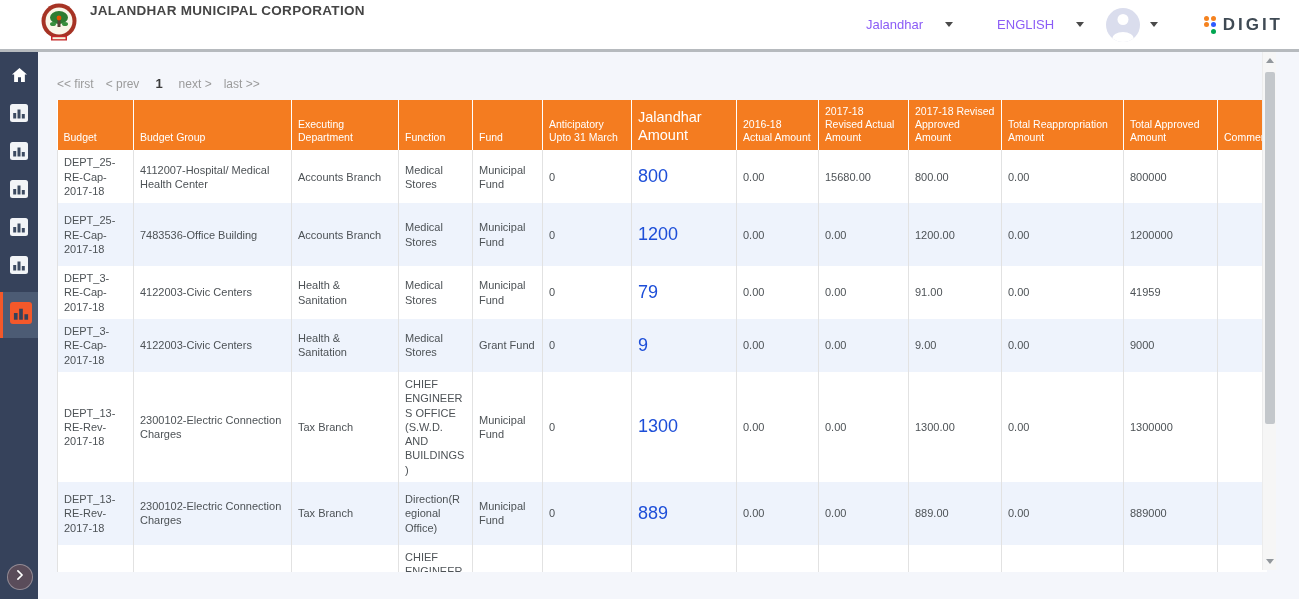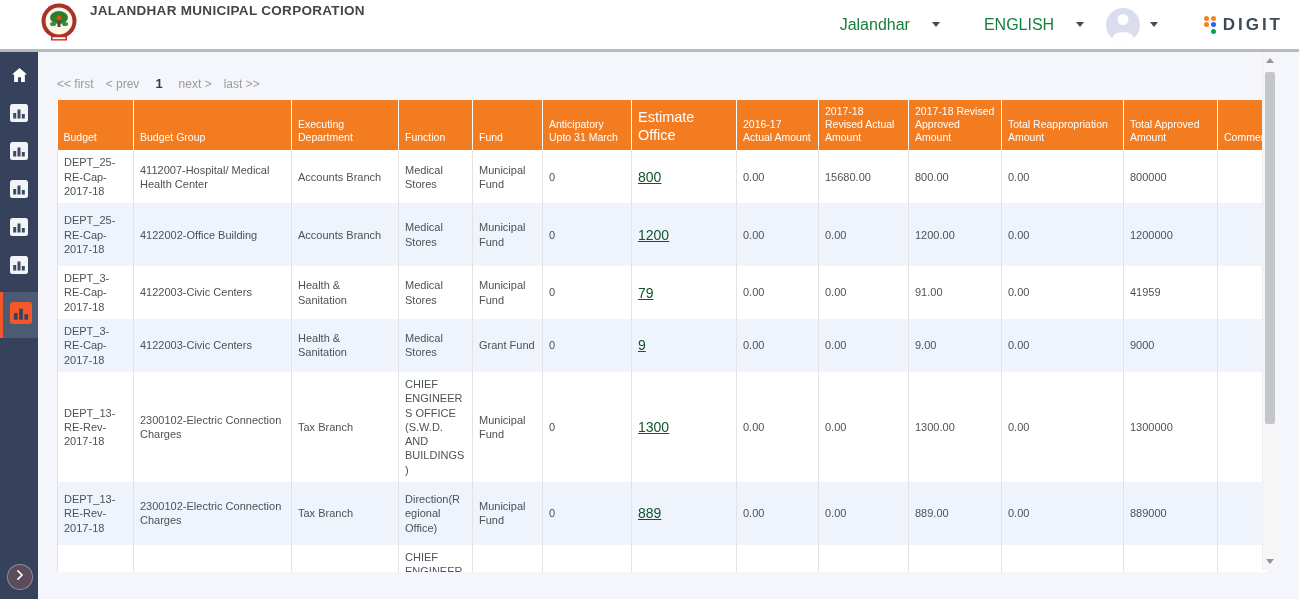--- a/index.html
+++ b/index.html
@@ -5,21 +5,21 @@
   * { margin:0; padding:0; box-sizing:border-box; }
   html,body { width:1299px; height:599px; overflow:hidden; font-family:"Liberation Sans", sans-serif; background:#f4f6fb; }
 
   
   .topbar { position:absolute; top:0; left:0; width:1299px; height:52px; background:#ffffff; z-index:20;
             display:flex; align-items:center; border-bottom:3px solid #b6babe; }
   .brand-left { display:flex; align-items:flex-start; margin-left:40px; }
   .org-title { font-size:13.5px; font-weight:bold; color:#454545; letter-spacing:.3px; margin-left:12px; }
   .topbar-right { margin-left:auto; display:flex; align-items:center; margin-right:16px; }
   .selector { display:flex; align-items:center; cursor:pointer; }
-  .selector-label { font-size:16px; color:#15803d; }
+  .selector-label { font-size:13px; color:#8b5cf6; }
   .caret { width:0; height:0; border-left:4.5px solid transparent; border-right:4.5px solid transparent;
            border-top:5px solid #4a4a4a; margin-left:22px; }
   .caret.small { margin-left:10px; }
   .sel-city { margin-right:44px; }
   .sel-lang { margin-right:22px; }
   .avatar-group { display:flex; align-items:center; margin-right:46px; cursor:pointer; }
   .avatar { width:34px; height:34px; border-radius:50%; background:#dadded; position:relative; overflow:hidden; }
   .avatar .head { position:absolute; top:6px; left:50%; transform:translateX(-50%); width:11px; height:11px; border-radius:50%; background:#fff; }
   .avatar .shoulders { position:absolute; bottom:-4px; left:50%; transform:translateX(-50%); width:22px; height:14px; border-radius:50% 50% 0 0; background:#fff; }
   .digit-logo { display:flex; align-items:center; }
@@ -47,21 +47,21 @@
   thead th { background:#f47c20; color:#ffffff; font-weight:normal; font-size:10.5px; text-align:left;
              vertical-align:bottom; padding:5px 6px 6px 6px; border-right:1px solid rgba(255,255,255,0.55);
              overflow:hidden; white-space:normal; line-height:1.25; height:30px; }
   thead th:last-child { border-right:none; white-space:nowrap; }
   thead th.big { font-size:14.5px; }
   tbody td { font-size:11px; color:#4d5256; padding:5px 6px; vertical-align:middle; line-height:1.3;
              border-right:1px solid #e2e2e2; overflow-wrap:break-word; word-break:break-word; }
   tbody td:first-child { border-left:1px solid #e2e2e2; }
   tbody tr:nth-child(odd)  { background:#ffffff; }
   tbody tr:nth-child(even) { background:#eef3fc; }
-  tbody td:nth-child(7) { font-size:14px; color:#14532d;text-decoration:underline; }
+  tbody td:nth-child(7) { font-size:18px; color:#1d4ed8; }
   tbody tr { min-height:28px; }
   tbody tr.tall td { padding-top:10px; padding-bottom:10px; }
 
   
   col.c1{width:76px} col.c2{width:158px} col.c3{width:107px} col.c4{width:74px} col.c5{width:70px}
   col.c6{width:89px} col.c7{width:105px} col.c8{width:82px} col.c9{width:90px} col.c10{width:93px}
   col.c11{width:122px} col.c12{width:94px} col.c13{width:50px}
 
   
   .vscroll { position:absolute; top:0; right:2px; width:14px; height:518px; background:#f6f6f6; border-left:1px solid #ececec; }
@@ -215,22 +215,22 @@
           <col class="c13">
       </colgroup>
       <thead>
           <tr id="thead-row">
             <th>Budget</th>
             <th>Budget Group</th>
             <th>Executing Department</th>
             <th>Function</th>
             <th>Fund</th>
             <th>Anticipatory Upto 31 March</th>
-            <th class="big">Estimate Office</th>
-            <th>2016-17 Actual Amount</th>
+            <th class="big">Jalandhar Amount</th>
+            <th>2016-18 Actual Amount</th>
             <th>2017-18 Revised Actual Amount</th>
             <th>2017-18 Revised Approved Amount</th>
             <th>Total Reappropriation Amount</th>
             <th>Total Approved Amount</th>
             <th>Comments</th>
           </tr>
         </thead>
       <tbody id="tbody-rows">
           <tr>
             <td>DEPT_25-RE-Cap-2017-18</td>
@@ -242,21 +242,21 @@
             <td>800</td>
             <td>0.00</td>
             <td>15680.00</td>
             <td>800.00</td>
             <td>0.00</td>
             <td>800000</td>
             <td></td>
           </tr>
           <tr class="tall">
             <td>DEPT_25-RE-Cap-2017-18</td>
-            <td>4122002-Office Building</td>
+            <td>7483536-Office Building</td>
             <td>Accounts Branch</td>
             <td>Medical Stores</td>
             <td>Municipal Fund</td>
             <td>0</td>
             <td>1200</td>
             <td>0.00</td>
             <td>0.00</td>
             <td>1200.00</td>
             <td>0.00</td>
             <td>1200000</td>

